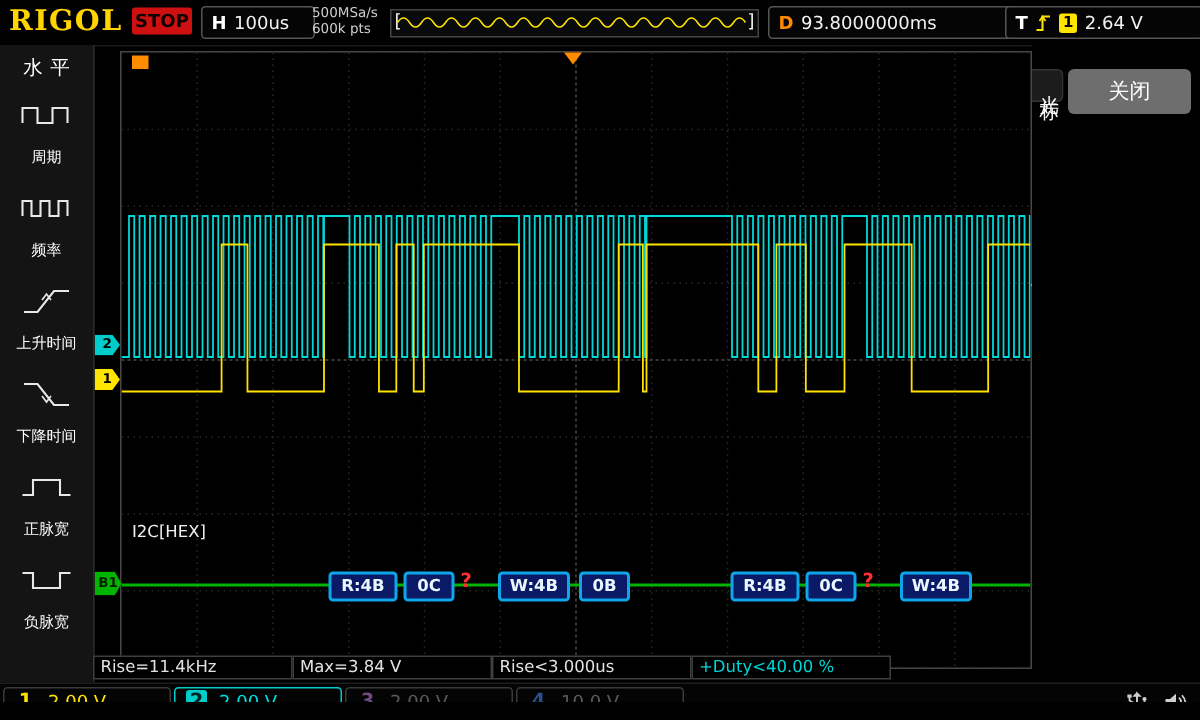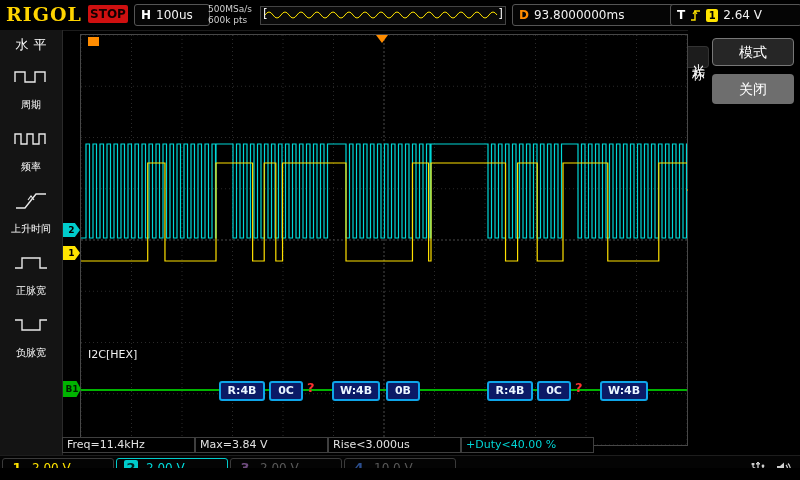--- a/index.html
+++ b/index.html
@@ -137,20 +137,27 @@
     </div>
 
     <div class="sb-item">
       <svg width="36" height="20" viewBox="0 0 36 20">
         <polyline points="3,17 12,17 23,3 33,3" stroke="#e8e8e8" stroke-width="1.4" fill="none"></polyline>
         <polyline points="15,9 18,5 21,9" stroke="#e8e8e8" stroke-width="1.1" fill="none"></polyline>
       </svg>
       <span class="sb-label">上升时间</span>
     </div>
 
+    <div class="sb-item">
+      <svg width="36" height="20" viewBox="0 0 36 20">
+        <polyline points="3,3 12,3 23,17 33,17" stroke="#e8e8e8" stroke-width="1.4" fill="none"></polyline>
+        <polyline points="15,11 18,15 21,11" stroke="#e8e8e8" stroke-width="1.1" fill="none"></polyline>
+      </svg>
+      <span class="sb-label">下降时间</span>
+    </div>
 
     <div class="sb-item">
       <svg width="36" height="20" viewBox="0 0 36 20">
         <polyline points="2,15 9,15 9,5 27,5 27,15 34,15" stroke="#e8e8e8" stroke-width="1.4" fill="none"></polyline>
       </svg>
       <span class="sb-label">正脉宽</span>
     </div>
 
     <div class="sb-item">
       <svg width="36" height="20" viewBox="0 0 36 20">
@@ -202,32 +209,31 @@
   <div class="dec-box" style="left:269px;width:30px">0C</div>
   <div class="dec-err" style="left:307px">?</div>
   <div class="dec-box" style="left:332px;width:44px">W:4B</div>
   <div class="dec-box" style="left:386px;width:30px">0B</div>
   <div class="dec-box" style="left:487px;width:42px">R:4B</div>
   <div class="dec-box" style="left:537px;width:30px">0C</div>
   <div class="dec-err" style="left:575px">?</div>
   <div class="dec-box" style="left:600px;width:44px">W:4B</div>
 
   <div id="measure-row">
-    <div class="meas">Freq=11.4kHz</div>
+    <div class="meas">Rise=11.4kHz</div>
     <div class="meas">Max=3.84 V</div>
     <div class="meas">Rise&lt;3.000us</div>
     <div class="meas cyan">+Duty&lt;40.00 %</div>
   </div>
 
   <div id="rightpanel">
     <div id="cursor-tab">
       <div style="writing-mode:vertical-lr;margin:0 auto;letter-spacing:4px;">光标</div>
     </div>
     <div id="menu">
-      <div id="menu-title">模式</div>
       <div class="menu-item">关闭</div>
     </div>
   </div>
 
   <div id="chanbar">
     <div id="ch1" class="chbox">
       <span class="chnum">1</span>
       <span class="chval">2.00 V</span>
     </div>
     <div id="ch2" class="chbox">

